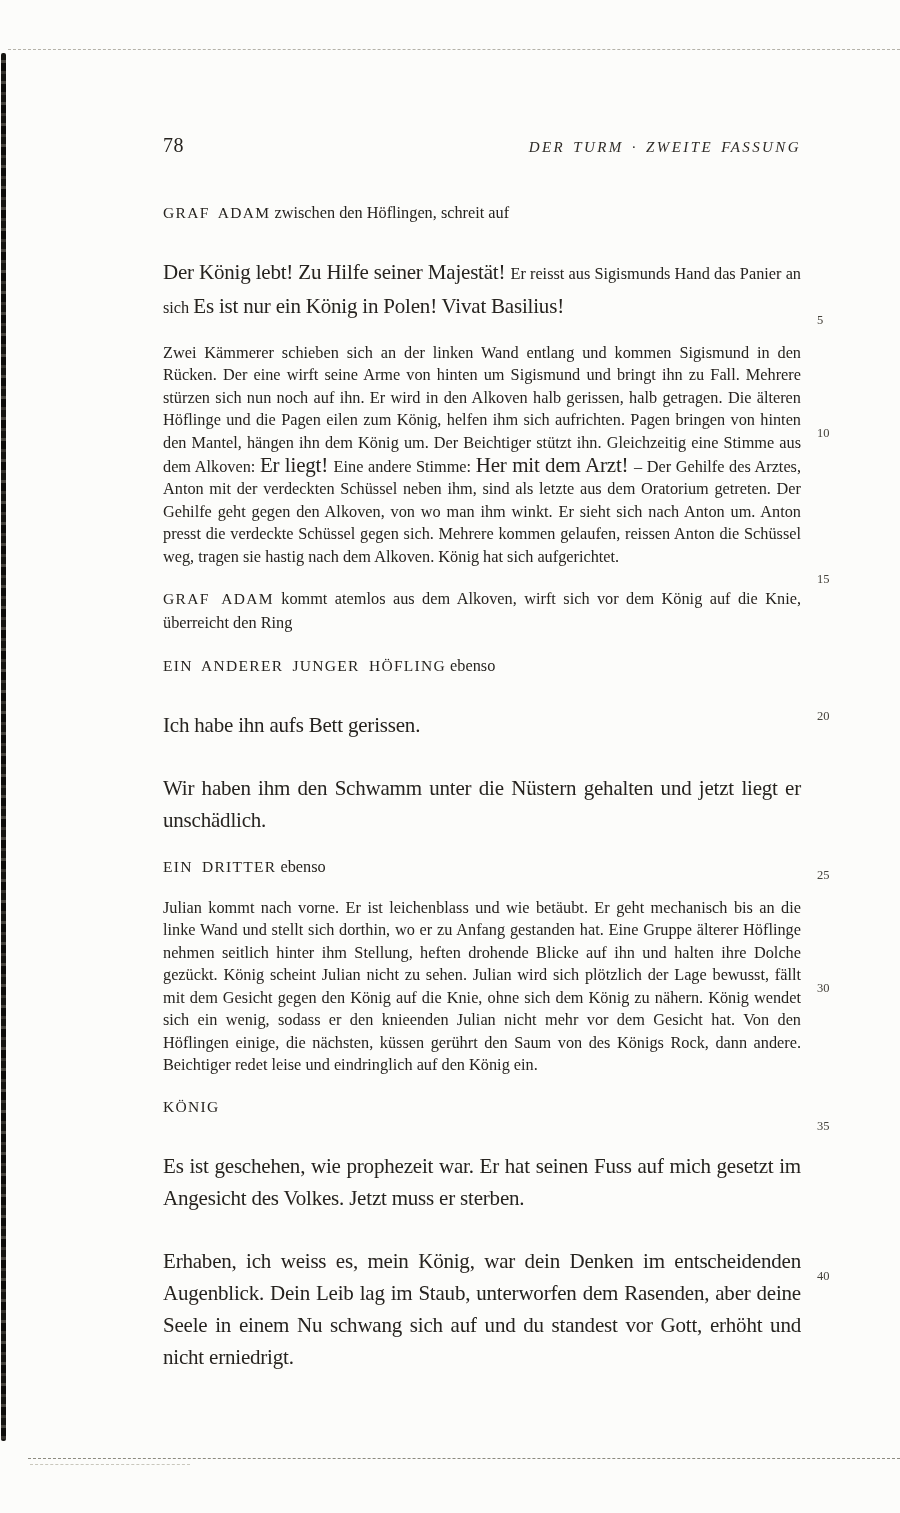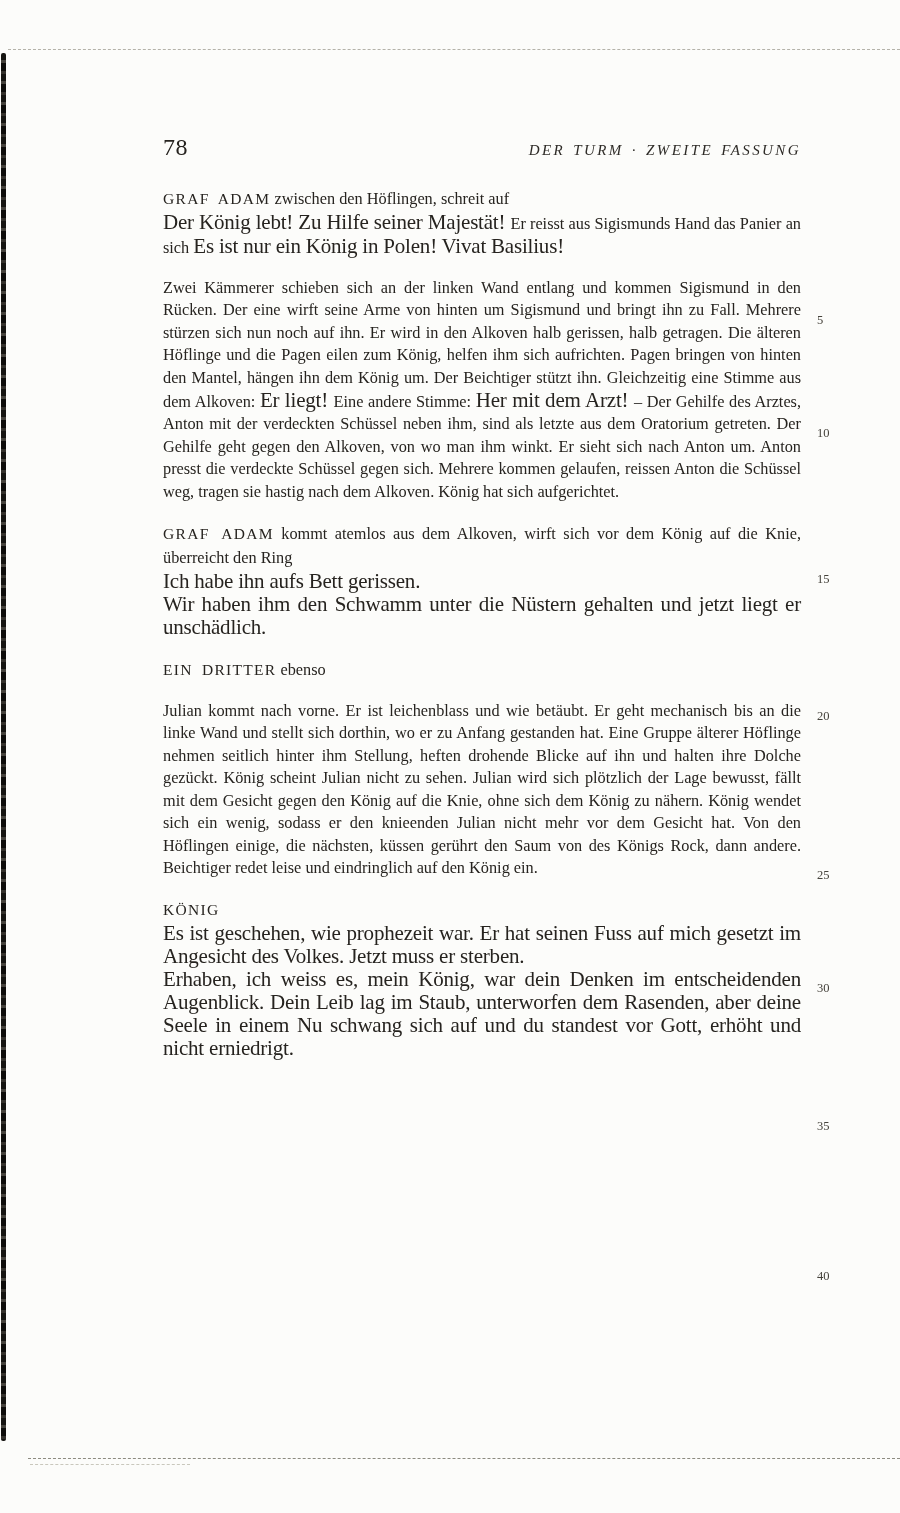--- a/index.html
+++ b/index.html
@@ -15,28 +15,28 @@
   .edge-bottom{position:absolute;top:1458px;left:28px;right:0;height:0;
     border-top:1px dashed #8d8b81;}
   .edge-bottom-echo{position:absolute;top:1464px;left:30px;width:160px;height:0;
     border-top:1px dashed #c9c7bc;}
   .spine{position:absolute;left:1px;top:53px;width:5px;height:1388px;
     background:repeating-linear-gradient(180deg,#161512 0 7px,#45423c 7px 10px,#0e0d0b 10px 18px,#34312c 18px 21px);
     border-radius:2px;}
   
   .pagehead{position:absolute;left:163px;top:134px;width:638px;
     display:flex;justify-content:space-between;align-items:baseline;}
-  .pagenum{font-size:24px;letter-spacing:.5px;}
+  .pagenum{font-size:20px;letter-spacing:.5px;}
   .runtitle{font-size:15px;letter-spacing:2.4px;word-spacing:2px;color:#2e2b27;font-style:italic;}
   
-  .body{position:absolute;left:163px;top:187px;width:638px;}
+  .body{position:absolute;left:163px;top:201px;width:638px;}
   .blk{margin:0;}
   .blk.gap{margin-top:19px;}
   .blk.speaker{font-size:16.3px;line-height:24px;text-align:justify;}
-  .blk.speech{font-size:21px;line-height:23px;letter-spacing:-0.2px;text-align:justify;}
+  .blk.speech{font-size:21px;line-height:32px;letter-spacing:-0.2px;text-align:justify;margin-top:31px;}
   .blk.dirpara{font-size:16.3px;line-height:22.4px;text-align:justify;}
   .blk.dirpara.gap{margin-top:18px;}
   .seg-speaker{font-size:15.5px;letter-spacing:1.3px;word-spacing:4px;}
   .seg-direction{font-size:16.3px;letter-spacing:0;}
   .seg-speech{font-size:21px;letter-spacing:-0.2px;}
   
   .lineno{position:absolute;left:817px;width:30px;font-size:12.5px;
     color:#45423b;line-height:12px;}
 </style>
 </head>
@@ -51,20 +51,21 @@
   <header class="pagehead">
     <div class="pagenum">78</div>
     <div class="runtitle">DER TURM · ZWEITE FASSUNG</div>
   </header>
 
   <main class="body" id="text-body">
       <p class="blk speaker"><span class="seg-speaker">GRAF ADAM</span><span class="seg-direction"> zwischen den Höflingen, schreit auf</span></p>
       <p class="blk speech"><span class="seg-speech">Der König lebt! Zu Hilfe seiner Majestät! </span><span class="seg-direction">Er reisst aus Sigismunds Hand das Panier an sich </span><span class="seg-speech">Es ist nur ein König in Polen! Vivat Basilius!</span></p>
       <p class="blk dirpara gap"><span class="seg-direction">Zwei Kämmerer schieben sich an der linken Wand entlang und kommen Sigismund in den Rücken. Der eine wirft seine Arme von hinten um Sigismund und bringt ihn zu Fall. Mehrere stürzen sich nun noch auf ihn. Er wird in den Alkoven halb gerissen, halb getragen. Die älteren Höflinge und die Pagen eilen zum König, helfen ihm sich aufrichten. Pagen bringen von hinten den Mantel, hängen ihn dem König um. Der Beichtiger stützt ihn. Gleichzeitig eine Stimme aus dem Alkoven: </span><span class="seg-speech">Er liegt! </span><span class="seg-direction">Eine andere Stimme: </span><span class="seg-speech">Her mit dem Arzt! </span><span class="seg-direction">– Der Gehilfe des Arztes, Anton mit der verdeckten Schüssel neben ihm, sind als letzte aus dem Oratorium getreten. Der Gehilfe geht gegen den Alkoven, von wo man ihm winkt. Er sieht sich nach Anton um. Anton presst die verdeckte Schüssel gegen sich. Mehrere kommen gelaufen, reissen Anton die Schüssel weg, tragen sie hastig nach dem Alkoven. König hat sich aufgerichtet.</span></p>
       <p class="blk speaker gap"><span class="seg-speaker">GRAF ADAM</span><span class="seg-direction"> kommt atemlos aus dem Alkoven, wirft sich vor dem König auf die Knie, überreicht den Ring</span></p>
+      <p class="blk speaker gap"><span class="seg-speaker">EIN ANDERER JUNGER HÖFLING</span><span class="seg-direction"> ebenso</span></p>
       <p class="blk speech"><span class="seg-speech">Ich habe ihn aufs Bett gerissen.</span></p>
       <p class="blk speech"><span class="seg-speech">Wir haben ihm den Schwamm unter die Nüstern gehalten und jetzt liegt er unschädlich.</span></p>
       <p class="blk speaker gap"><span class="seg-speaker">EIN DRITTER</span><span class="seg-direction"> ebenso</span></p>
       <p class="blk dirpara gap"><span class="seg-direction">Julian kommt nach vorne. Er ist leichenblass und wie betäubt. Er geht mechanisch bis an die linke Wand und stellt sich dorthin, wo er zu Anfang gestanden hat. Eine Gruppe älterer Höflinge nehmen seitlich hinter ihm Stellung, heften drohende Blicke auf ihn und halten ihre Dolche gezückt. König scheint Julian nicht zu sehen. Julian wird sich plötzlich der Lage bewusst, fällt mit dem Gesicht gegen den König auf die Knie, ohne sich dem König zu nähern. König wendet sich ein wenig, sodass er den knieenden Julian nicht mehr vor dem Gesicht hat. Von den Höflingen einige, die nächsten, küssen gerührt den Saum von des Königs Rock, dann andere. Beichtiger redet leise und eindringlich auf den König ein.</span></p>
       <p class="blk speaker gap"><span class="seg-speaker">KÖNIG</span></p>
       <p class="blk speech"><span class="seg-speech">Es ist geschehen, wie prophezeit war. Er hat seinen Fuss auf mich gesetzt im Angesicht des Volkes. Jetzt muss er sterben.</span></p>
       <p class="blk speech"><span class="seg-speech">Erhaben, ich weiss es, mein König, war dein Denken im entscheidenden Augenblick. Dein Leib lag im Staub, unterworfen dem Rasenden, aber deine Seele in einem Nu schwang sich auf und du standest vor Gott, erhöht und nicht erniedrigt.</span></p>
     </main>
 
   <div class="lineno" style="top:314px">5</div>

